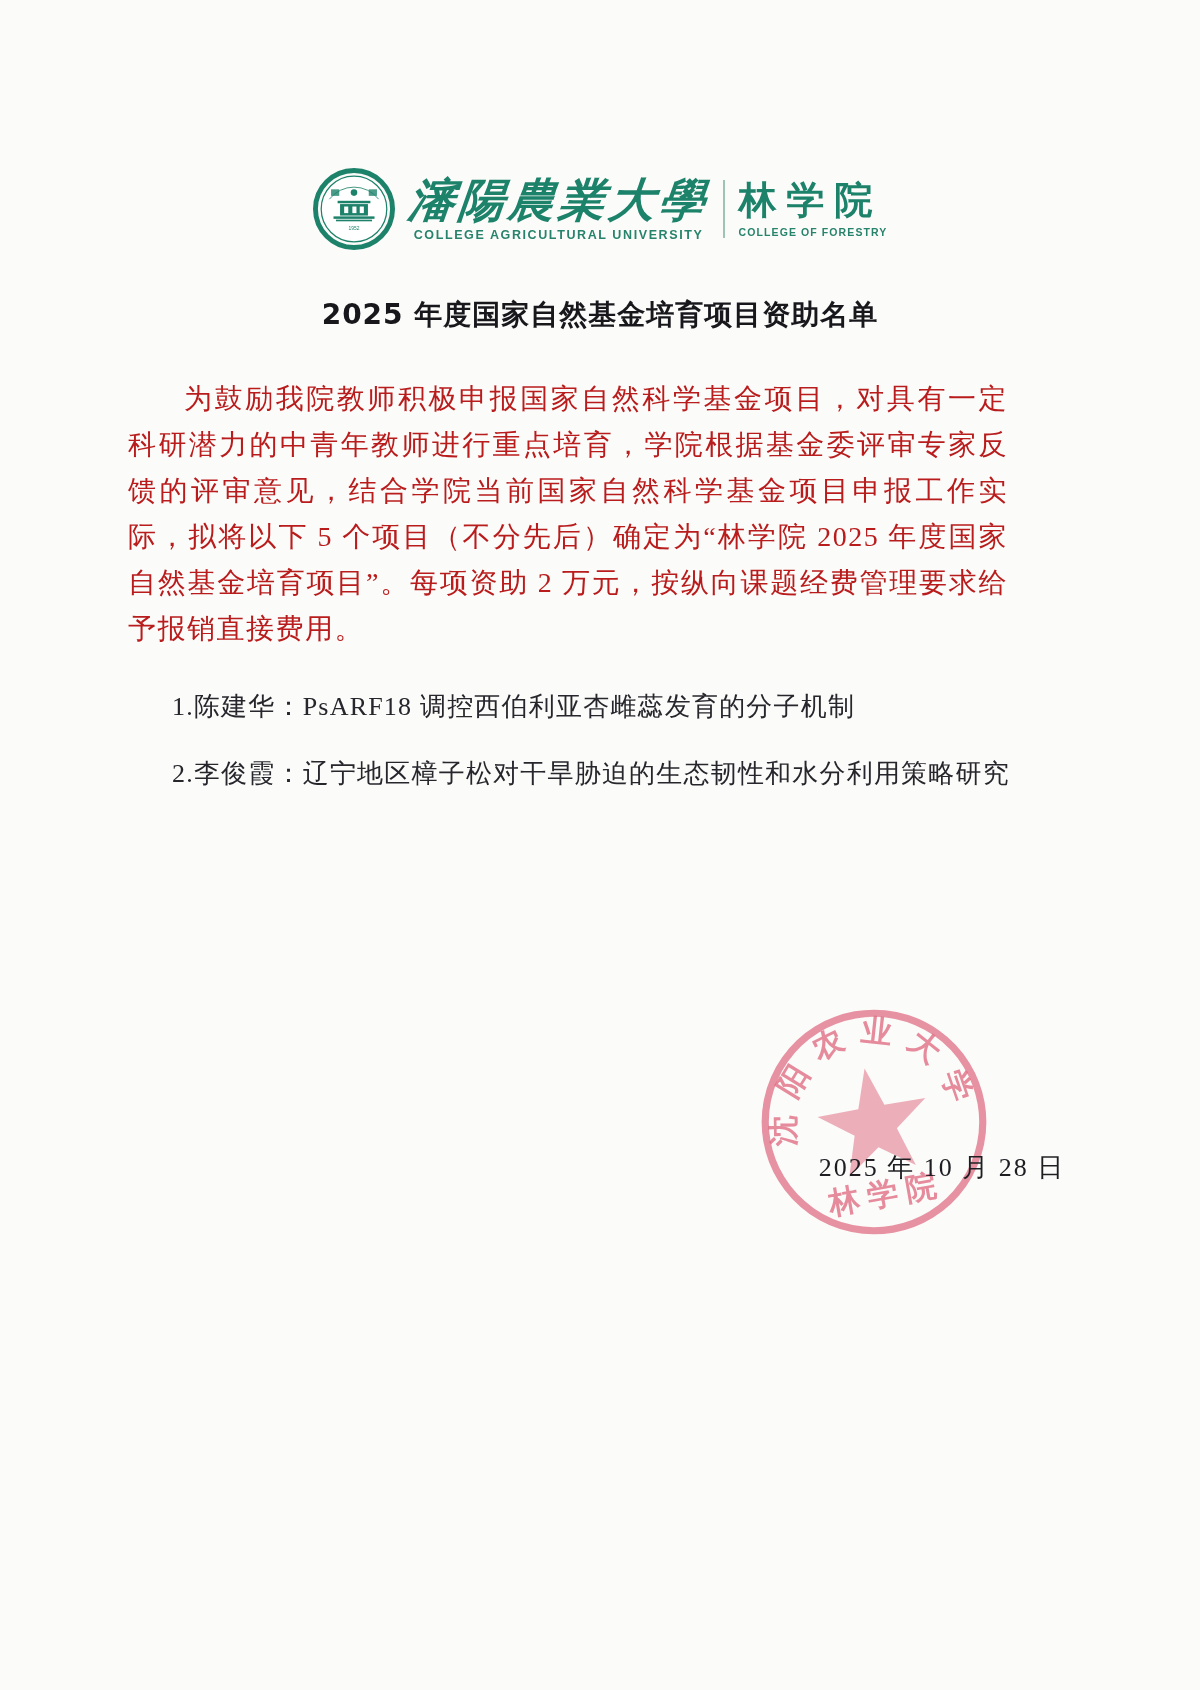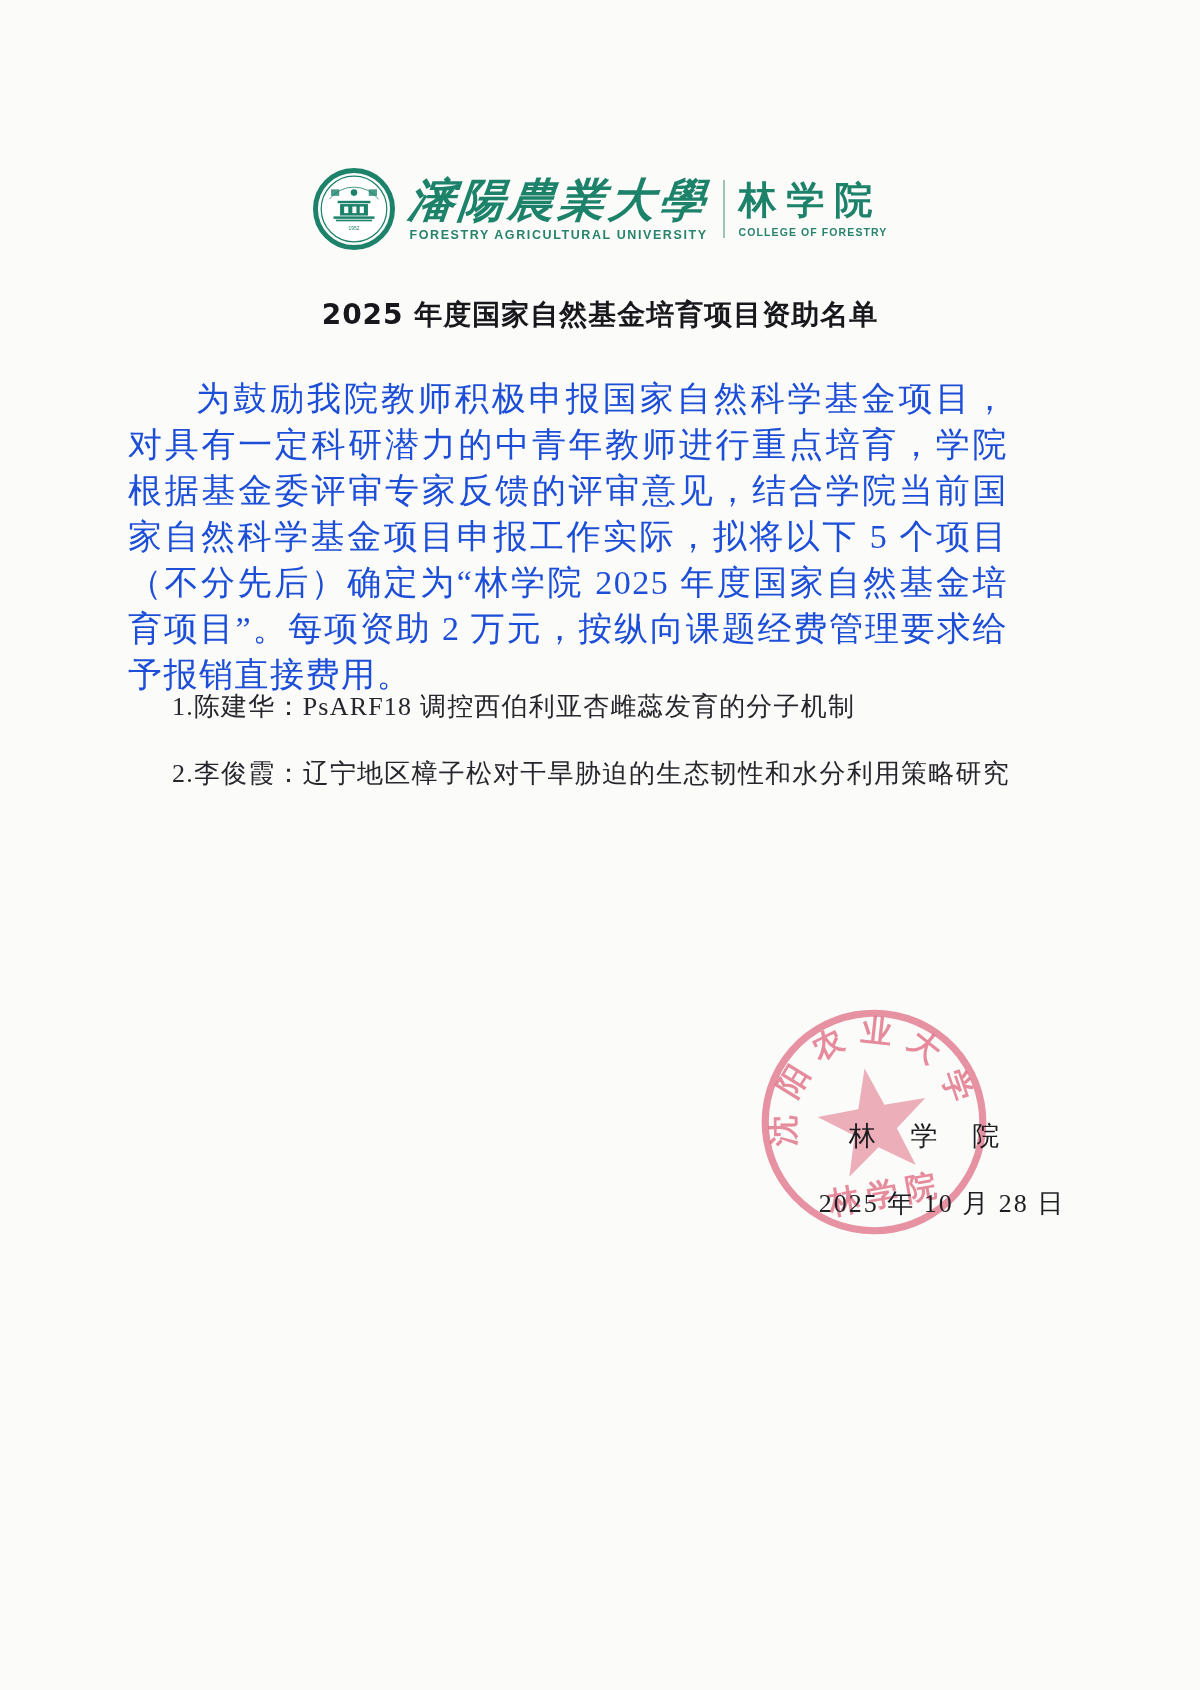--- a/index.html
+++ b/index.html
@@ -84,26 +84,26 @@
     font-weight: bold;
     color: #17171c;
     letter-spacing: 1px;
   }
   
   .body-paragraph {
     position: absolute;
     top: 376px;
     left: 128px;
     width: 880px;
-    font-size: 34px;
+    font-size: 28px;
     line-height: 46px;
     letter-spacing: 1.5px;
     text-align: justify;
     text-indent: 2em;
-    color: #1d4ed8;
+    color: #b91c1c;
   }
   .project-list {
     position: absolute;
     top: 660px;
     left: 172px;
     width: 850px;
     margin-top: 32px;
   }
   .project-item {
     font-size: 26px;
@@ -168,40 +168,39 @@
         <rect x="25" y="59" width="50" height="3"></rect>
         <rect x="28" y="63" width="44" height="2"></rect>
         <circle cx="50" cy="30" r="4"></circle>
         <rect x="22" y="26" width="10" height="8" opacity="0.8"></rect>
         <rect x="68" y="26" width="10" height="8" opacity="0.8"></rect>
       </g>
       <text x="50" y="76" text-anchor="middle" font-size="6" fill="#1d826a" font-family="Liberation Sans, sans-serif">1952</text>
     </svg>
     <div class="uni-block">
       <div class="uni-cn">瀋陽農業大學</div>
-      <div class="uni-en">FORESTRY AGRICULTURAL UNIVERSITY</div>
+      <div class="uni-en">COLLEGE AGRICULTURAL UNIVERSITY</div>
     </div>
     <div class="logo-divider"></div>
     <div class="college-block">
       <div class="college-cn">林学院</div>
       <div class="college-en">COLLEGE OF FORESTRY</div>
     </div>
   </div>
 
   <div class="doc-title">2025 年度国家自然基金培育项目资助名单</div>
 
   <div class="body-paragraph">为鼓励我院教师积极申报国家自然科学基金项目，对具有一定科研潜力的中青年教师进行重点培育，学院根据基金委评审专家反馈的评审意见，结合学院当前国家自然科学基金项目申报工作实际，拟将以下 5 个项目（不分先后）确定为“林学院 2025 年度国家自然基金培育项目”。每项资助 2 万元，按纵向课题经费管理要求给予报销直接费用。</div>
 
   <div class="project-list">
     <div class="project-item">1.陈建华：PsARF18 调控西伯利亚杏雌蕊发育的分子机制</div>
     <div class="project-item">2.李俊霞：辽宁地区樟子松对干旱胁迫的生态韧性和水分利用策略研究</div>
   </div>
 
   <div class="signature">
-    <div class="sig-org">林 学 院</div>
     <div class="sig-date">2025 年 10 月 28 日</div>
   </div>
 
   <svg class="stamp" viewBox="0 0 230 230">
     <defs>
       <path id="ringPath" d="M 41.7 141.7 A 78 78 0 1 1 188.3 141.7" fill="none"></path>
     </defs>
     <circle cx="115" cy="115" r="106" fill="none" stroke="#e2647e" stroke-width="7" opacity="0.75"></circle>
     <polygon points="115,62 127.9,100.2 168.3,100.7 135.9,124.8 147.9,163.3 115,140 82.1,163.3 94.1,124.8 61.7,100.7 102.1,100.2" fill="#e2647e" opacity="0.55"></polygon>
     <text font-size="30" fill="#e2647e" opacity="0.8" letter-spacing="14" font-family="DejaVu Sans, sans-serif" font-weight="bold">

